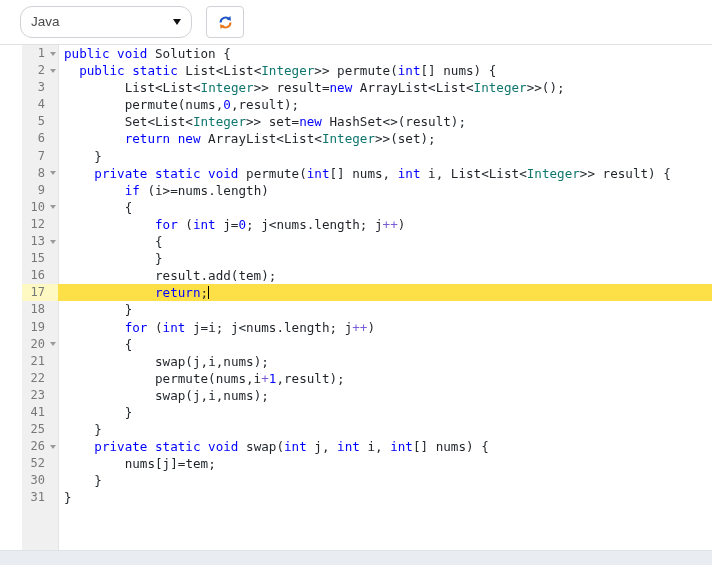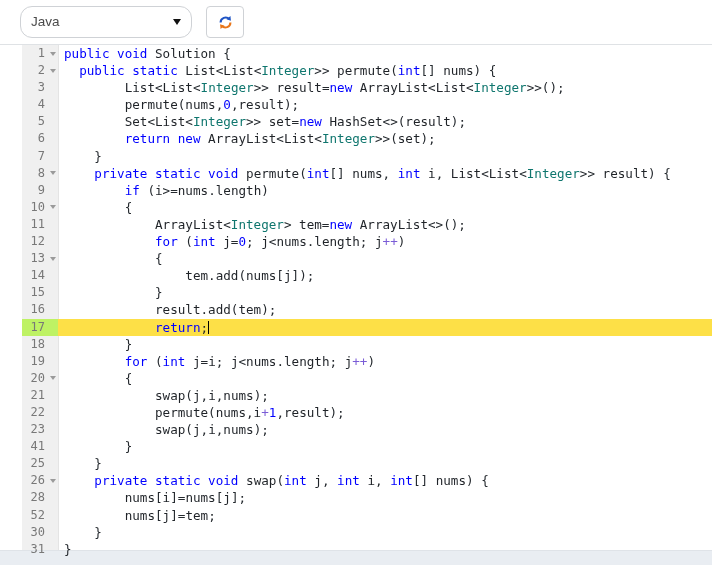--- a/index.html
+++ b/index.html
@@ -97,21 +97,21 @@
     bottom: 0;
     background: #f0f0f0;
     border-right: 1px solid #e4e4e4;
   }
   .code-row {
     position: relative;
     display: flex;
     height: 17.1px;
     white-space: pre;
   }
-  .code-row.active .gutter-num { background: #bef264; }
+  .code-row.active .gutter-num { background: #fef9c3; }
   .code-row.active .code-text  { background: #fde047; }
 
   .gutter-num {
     position: relative;
     z-index: 2;
     width: 36px;
     min-width: 36px;
     margin-left: 22px;
     box-sizing: border-box;
     padding-right: 13px;
@@ -204,37 +204,34 @@
         <div class="code-row"><div class="gutter-num">1<span class="fold"></span></div><div class="code-text"><span class="kw">public</span> <span class="kw">void</span> <span class="typ">Solution</span> {</div></div>
         <div class="code-row"><div class="gutter-num">2<span class="fold"></span></div><div class="code-text">  <span class="kw">public</span> <span class="kw">static</span> <span class="typ">List</span>&lt;<span class="typ">List</span>&lt;<span class="gen">Integer</span>&gt;&gt; <span class="typ">permute</span>(<span class="kw">int</span>[] <span class="typ">nums</span>) {</div></div>
         <div class="code-row"><div class="gutter-num">3</div><div class="code-text">        <span class="typ">List</span>&lt;<span class="typ">List</span>&lt;<span class="gen">Integer</span>&gt;&gt; <span class="typ">result</span>=<span class="kw">new</span> <span class="typ">ArrayList</span>&lt;<span class="typ">List</span>&lt;<span class="gen">Integer</span>&gt;&gt;();</div></div>
         <div class="code-row"><div class="gutter-num">4</div><div class="code-text">        <span class="typ">permute</span>(<span class="typ">nums</span>,<span class="num">0</span>,<span class="typ">result</span>);</div></div>
         <div class="code-row"><div class="gutter-num">5</div><div class="code-text">        <span class="typ">Set</span>&lt;<span class="typ">List</span>&lt;<span class="gen">Integer</span>&gt;&gt; <span class="typ">set</span>=<span class="kw">new</span> <span class="typ">HashSet</span>&lt;&gt;(<span class="typ">result</span>);</div></div>
         <div class="code-row"><div class="gutter-num">6</div><div class="code-text">        <span class="kw">return</span> <span class="kw">new</span> <span class="typ">ArrayList</span>&lt;<span class="typ">List</span>&lt;<span class="gen">Integer</span>&gt;&gt;(<span class="typ">set</span>);</div></div>
         <div class="code-row"><div class="gutter-num">7</div><div class="code-text">    }</div></div>
         <div class="code-row"><div class="gutter-num">8<span class="fold"></span></div><div class="code-text">    <span class="kw">private</span> <span class="kw">static</span> <span class="kw">void</span> <span class="typ">permute</span>(<span class="kw">int</span>[] <span class="typ">nums</span>, <span class="kw">int</span> <span class="typ">i</span>, <span class="typ">List</span>&lt;<span class="typ">List</span>&lt;<span class="gen">Integer</span>&gt;&gt; <span class="typ">result</span>) {</div></div>
         <div class="code-row"><div class="gutter-num">9</div><div class="code-text">        <span class="kw">if</span> (<span class="typ">i</span>&gt;=<span class="typ">nums</span>.<span class="typ">length</span>)</div></div>
         <div class="code-row"><div class="gutter-num">10<span class="fold"></span></div><div class="code-text">        {</div></div>
-        <div class="code-row"><div class="gutter-num">11</div><div class="code-text">            <span class="typ">ArrayList</span>&lt;<span class="gen">Integer</span>&gt; <span class="typ">tem</span>=<span class="kw">new</span> <span class="typ">ArrayList</span>&lt;&gt;();</div></div>
         <div class="code-row"><div class="gutter-num">12</div><div class="code-text">            <span class="kw">for</span> (<span class="kw">int</span> <span class="typ">j</span>=<span class="num">0</span>; <span class="typ">j</span>&lt;<span class="typ">nums</span>.<span class="typ">length</span>; <span class="typ">j</span><span class="op">++</span>)</div></div>
         <div class="code-row"><div class="gutter-num">13<span class="fold"></span></div><div class="code-text">            {</div></div>
-        <div class="code-row"><div class="gutter-num">14</div><div class="code-text">                <span class="typ">tem</span>.<span class="typ">add</span>(<span class="typ">nums</span>[<span class="typ">j</span>]);</div></div>
         <div class="code-row"><div class="gutter-num">15</div><div class="code-text">            }</div></div>
         <div class="code-row"><div class="gutter-num">16</div><div class="code-text">            <span class="typ">result</span>.<span class="typ">add</span>(<span class="typ">tem</span>);</div></div>
         <div class="code-row active"><div class="gutter-num">17</div><div class="code-text">            <span class="kw">return</span>;<span class="cursor"></span></div></div>
         <div class="code-row"><div class="gutter-num">18</div><div class="code-text">        }</div></div>
         <div class="code-row"><div class="gutter-num">19</div><div class="code-text">        <span class="kw">for</span> (<span class="kw">int</span> <span class="typ">j</span>=<span class="typ">i</span>; <span class="typ">j</span>&lt;<span class="typ">nums</span>.<span class="typ">length</span>; <span class="typ">j</span><span class="op">++</span>)</div></div>
         <div class="code-row"><div class="gutter-num">20<span class="fold"></span></div><div class="code-text">        {</div></div>
         <div class="code-row"><div class="gutter-num">21</div><div class="code-text">            <span class="typ">swap</span>(<span class="typ">j</span>,<span class="typ">i</span>,<span class="typ">nums</span>);</div></div>
         <div class="code-row"><div class="gutter-num">22</div><div class="code-text">            <span class="typ">permute</span>(<span class="typ">nums</span>,<span class="typ">i</span><span class="op">+</span><span class="num">1</span>,<span class="typ">result</span>);</div></div>
         <div class="code-row"><div class="gutter-num">23</div><div class="code-text">            <span class="typ">swap</span>(<span class="typ">j</span>,<span class="typ">i</span>,<span class="typ">nums</span>);</div></div>
         <div class="code-row"><div class="gutter-num">41</div><div class="code-text">        }</div></div>
         <div class="code-row"><div class="gutter-num">25</div><div class="code-text">    }</div></div>
         <div class="code-row"><div class="gutter-num">26<span class="fold"></span></div><div class="code-text">    <span class="kw">private</span> <span class="kw">static</span> <span class="kw">void</span> <span class="typ">swap</span>(<span class="kw">int</span> <span class="typ">j</span>, <span class="kw">int</span> <span class="typ">i</span>, <span class="kw">int</span>[] <span class="typ">nums</span>) {</div></div>
-        <div class="code-row"><div class="gutter-num">28</div><div class="code-text">        <span class="typ">nums</span>[<span class="typ">i</span>]=<span class="typ">nums</span>[<span class="typ">j</span>];</div></div>
         <div class="code-row"><div class="gutter-num">52</div><div class="code-text">        <span class="typ">nums</span>[<span class="typ">j</span>]=<span class="typ">tem</span>;</div></div>
         <div class="code-row"><div class="gutter-num">30</div><div class="code-text">    }</div></div>
         <div class="code-row"><div class="gutter-num">31</div><div class="code-text">}</div></div>
       </div>
   </div>
 
   <div id="hscroll">
     <div id="hscroll-thumb" style="width: 0%;"></div>
   </div>
 </div>

